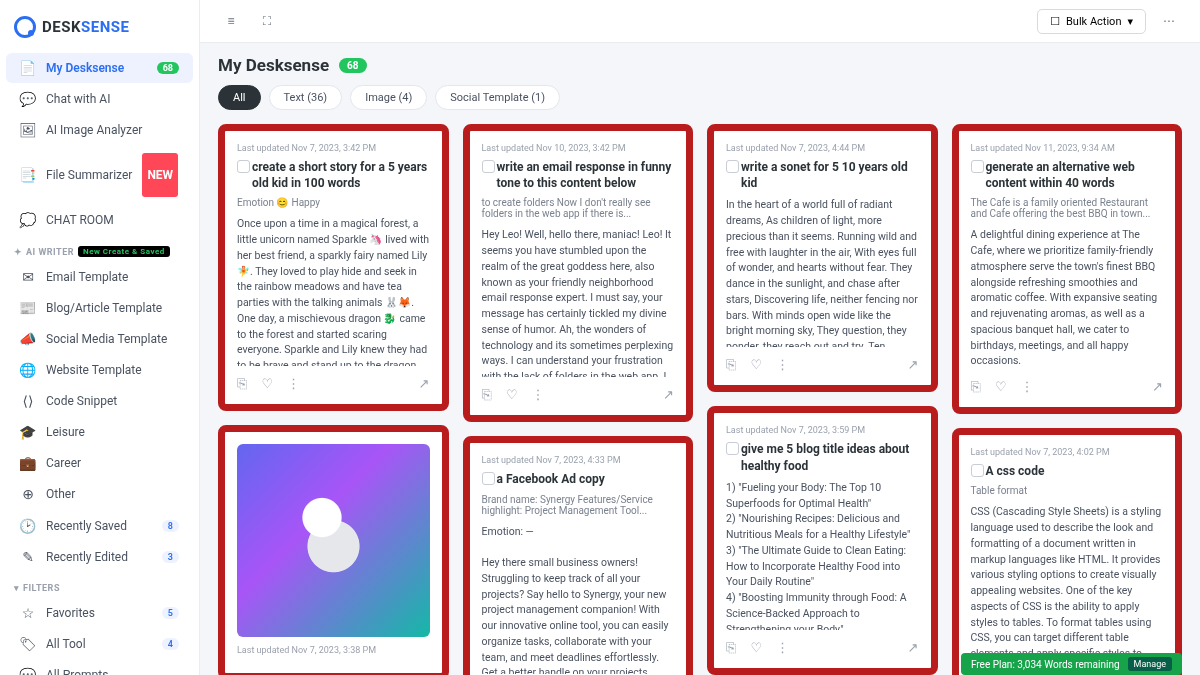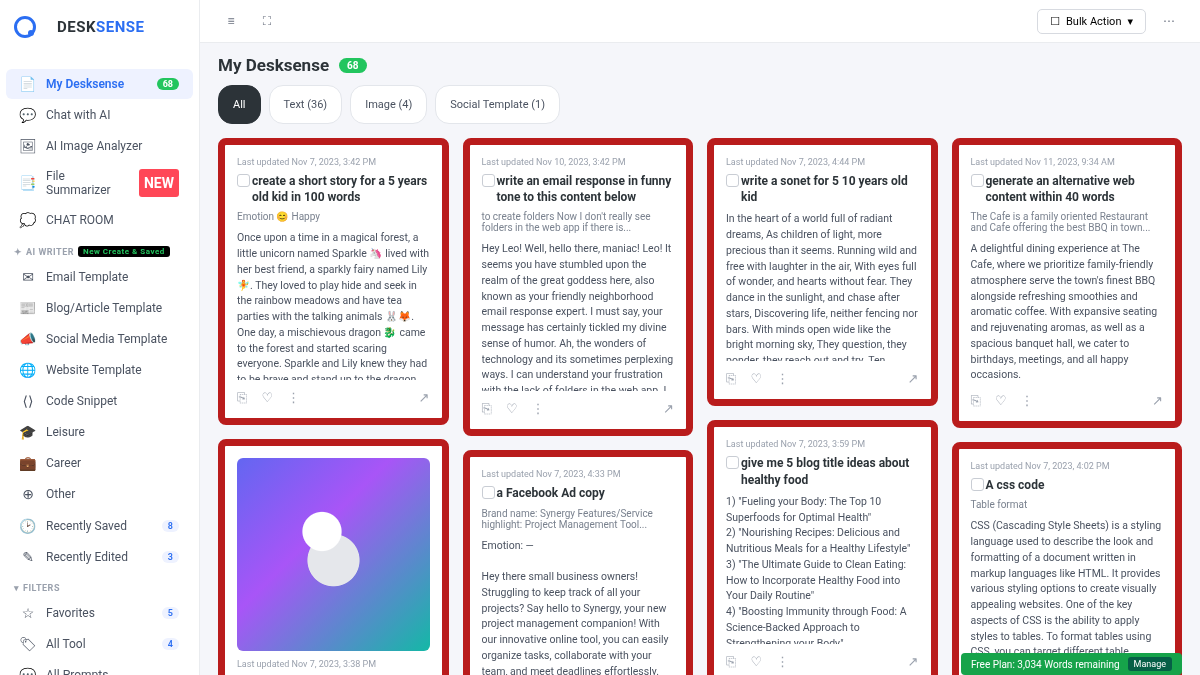--- a/index.html
+++ b/index.html
@@ -1,39 +1,39 @@
 <!DOCTYPE html>
 <html><head>
 <meta charset="utf-8">
 <style>
 * { margin:0; padding:0; box-sizing:border-box; font-family:-apple-system,BlinkMacSystemFont,"Segoe UI",Roboto,sans-serif; }
 body { background:#f5f6fa; color:#2c3338; font-size:12px; display:flex; height:675px; width:1200px; overflow:hidden; }
 .sidebar { width:200px; background:#fff; border-right:1px solid #eaecef; display:flex; flex-direction:column; padding:10px 0; }
-.logo { display:flex; align-items:center; gap:21px; padding:6px 14px 30px; }
+.logo { display:flex; align-items:center; gap:6px; padding:6px 14px 14px; }
 .logo-mark { width:22px; height:22px; border-radius:50%; border:3px solid #2b6ef2; position:relative; }
 .logo-mark::after { content:""; position:absolute; width:6px; height:6px; background:#2b6ef2; border-radius:50%; right:-1px; bottom:-1px; }
 .logo-text { font-weight:700; font-size:15px; letter-spacing:.5px; }
 .logo-text span.accent { color:#2b6ef2; }
 .nav-item { display:flex; align-items:center; gap:10px; padding:7px 14px; cursor:pointer; font-size:12px; color:#4a5260; border-radius:6px; margin:1px 6px; }
 .nav-item.active { background:#eef2ff; color:#2b6ef2; font-weight:600; }
 .nav-icon { width:16px; height:16px; display:inline-flex; align-items:center; justify-content:center; font-size:14px; }
-.badge-new { background:#ff4757; color:#fff; font-size:14px; padding:6px 5px; border-radius:3px; font-weight:700; }
+.badge-new { background:#ff4757; color:#fff; font-size:12px; padding:15px 5px; border-radius:3px; font-weight:700; }
 .badge-count { background:#22c55e; color:#fff; font-size:9px; padding:1px 6px; border-radius:8px; font-weight:700; margin-left:auto; }
 .badge-num { background:#eef2ff; color:#2b6ef2; font-size:9px; padding:1px 6px; border-radius:8px; font-weight:600; margin-left:auto; }
 .section-hd { font-size:9px; font-weight:700; color:#9aa1ad; padding:10px 14px 4px; letter-spacing:.5px; display:flex; align-items:center; gap:4px;}
 .section-hd .pill { background:#000000; color:#22c55e; font-size:8px; padding:1px 5px; border-radius:3px; font-weight:700;}
 .main { flex:1; display:flex; flex-direction:column; overflow:hidden; }
 .topbar { display:flex; align-items:center; gap:10px; padding:8px 18px; background:#fff; border-bottom:1px solid #eaecef; }
 .icon-btn { width:26px; height:26px; border-radius:5px; display:flex; align-items:center; justify-content:center; cursor:pointer; color:#6b7280; }
 .bulk-btn { margin-left:auto; font-size:11px; padding:5px 12px; border:1px solid #d7dae0; border-radius:5px; background:#fff; cursor:pointer; display:flex; align-items:center; gap:6px; }
 .page-hd { display:flex; align-items:center; gap:10px; padding:12px 18px 0; }
 .page-title { font-size:17px; font-weight:700; }
 .count-pill { background:#22c55e; color:#fff; font-size:10px; padding:2px 8px; border-radius:10px; font-weight:700; }
 .tabs { display:flex; gap:8px; padding:10px 18px; }
-.tab { padding:12px 14px; border-radius:14px; font-size:11px; background:#fff; border:1px solid #e3e6eb; cursor:pointer; color:#4a5260;}
+.tab { padding:5px 14px; border-radius:14px; font-size:11px; background:#fff; border:1px solid #e3e6eb; cursor:pointer; color:#4a5260;}
 .tab.active { background:#2c3338; color:#fff; border-color:#2c3338; }
 .grid { flex:1; overflow:auto; padding:4px 18px 18px; column-count:4; column-gap:14px; }
 .card { break-inside:avoid; background:#fff; border:7px solid #b91c1c; border-radius:8px; padding:12px; margin-bottom:14px; display:inline-block; width:100%; }
 .card-meta { font-size:9px; color:#9aa1ad; margin-bottom:6px; }
 .card-title { font-size:12px; font-weight:700; line-height:1.35; margin-bottom:6px; display:flex; gap:2px; }
 .card-title .ck { width:13px; height:13px; border:1.5px solid #c9cdd4; border-radius:3px; flex-shrink:0; margin-top:1px;}
 .card-sub { font-size:10px; color:#7a828f; margin-bottom:8px; }
 .card-body { font-size:10.5px; color:#4a5260; line-height:1.5; max-height:150px; overflow:hidden; }
 .card-actions { display:flex; gap:14px; margin-top:10px; color:#9aa1ad; font-size:13px; }
 .card-actions span { cursor:pointer; }

